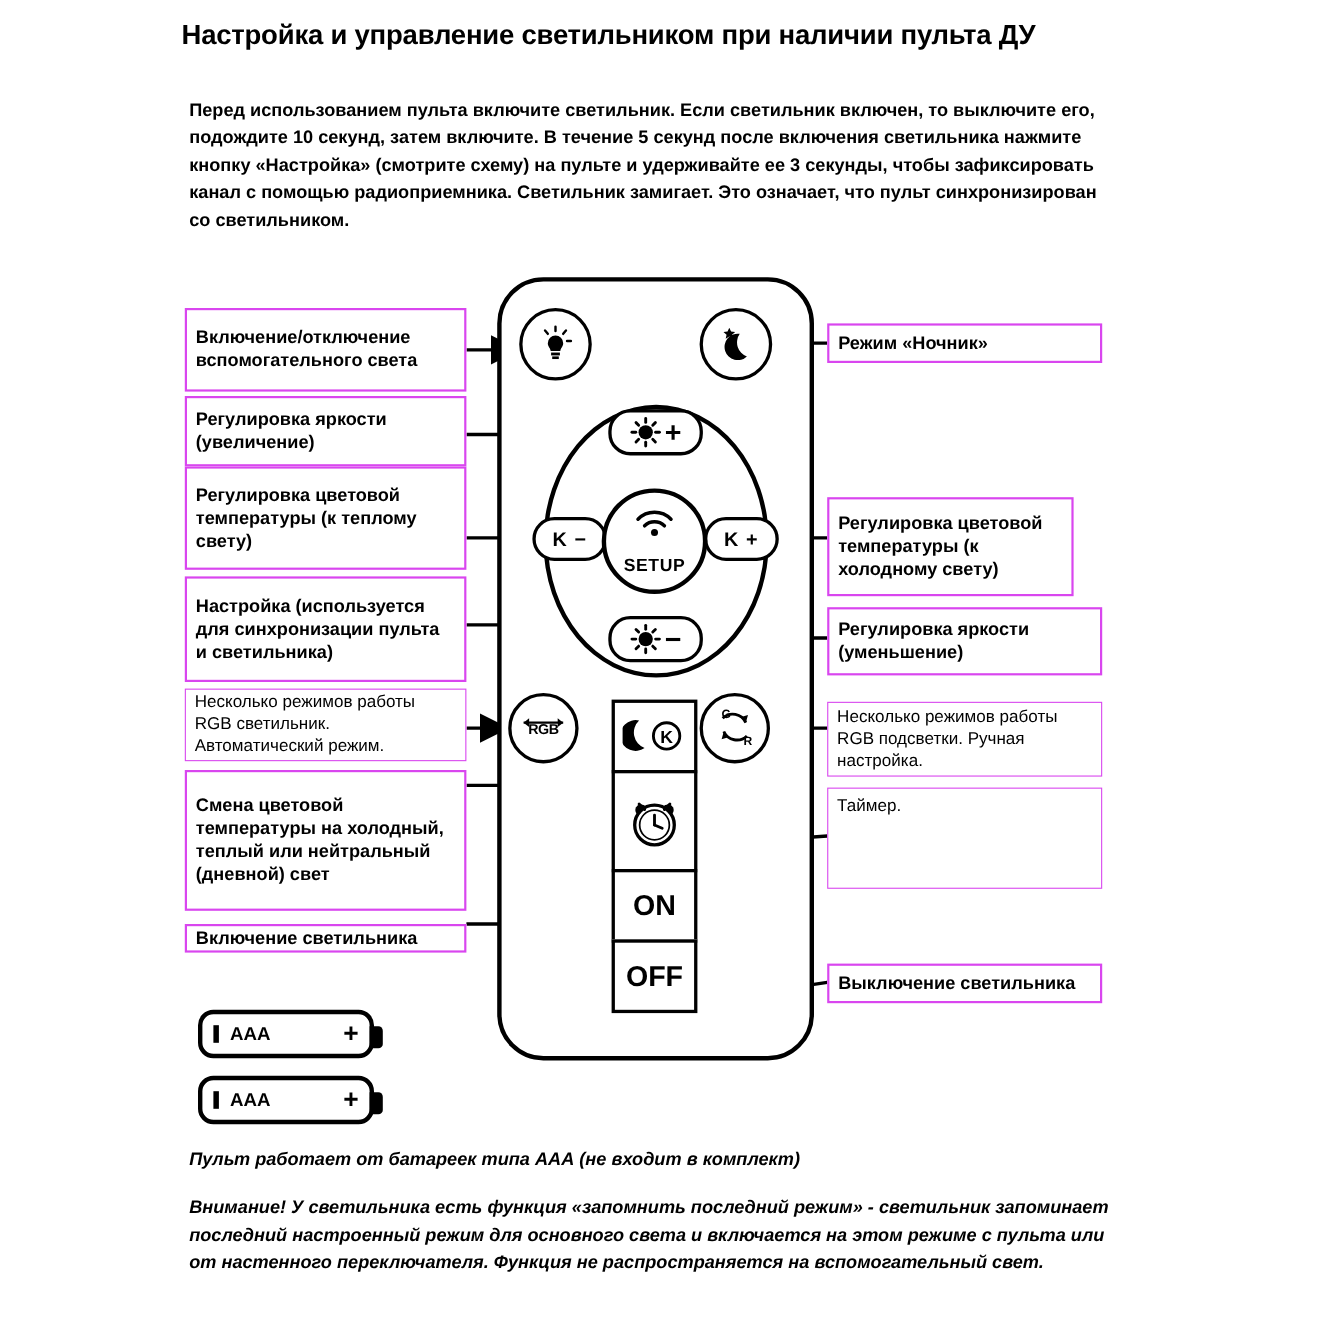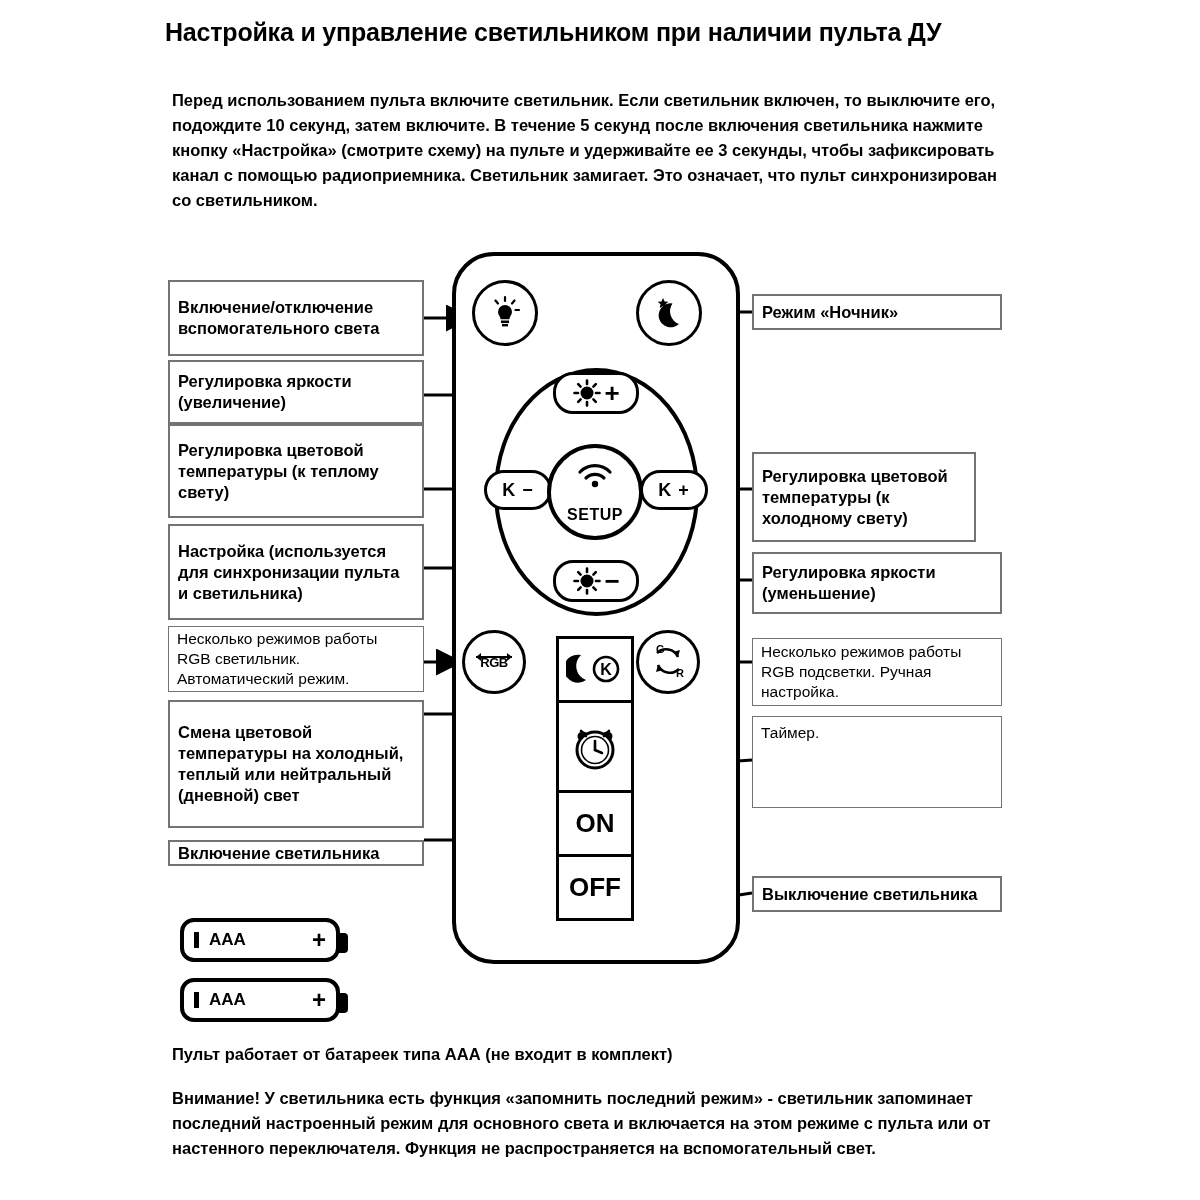--- a/index.html
+++ b/index.html
@@ -3,24 +3,24 @@
 <meta charset="utf-8">
 <style>
   html,body{margin:0;padding:0;background:#ffffff;}
   body{width:1200px;height:1200px;position:relative;font-family:"Liberation Sans",sans-serif;color:#000;overflow:hidden;}
   .page{position:absolute;inset:0;padding-left:32px;}
 
   .title{position:absolute;left:165px;top:18px;width:900px;font-size:25px;font-weight:bold;letter-spacing:-0.2px;}
 
   .intro{position:absolute;left:172px;top:88px;width:832px;font-size:16.5px;font-weight:bold;line-height:25px;}
 
-  .note-bold{position:absolute;font-size:16.5px;font-weight:bold;line-height:25px;}
-
-  
-  .box{position:absolute;border:2px solid #737373;box-sizing:border-box;display:flex;align-items:center;background:#fff;}
+  .note-bold{position:absolute;font-size:16.5px;font-weight:bold;line-height:25px;font-style:italic;}
+
+  
+  .box{position:absolute;border:2px solid #d946ef;box-sizing:border-box;display:flex;align-items:center;background:#fff;}
   .box .txt{padding:4px 8px;font-size:16.5px;font-weight:bold;line-height:21px;}
   .box.thin{border-width:1px;}
   .box.thin .txt{font-weight:normal;font-size:15.5px;line-height:20px;}
 
   
   .remote{position:absolute;left:452px;top:252px;width:288px;height:712px;border:4px solid #000;border-radius:42px;box-sizing:border-box;background:#fff;}
 
   .circle-btn{position:absolute;border:3px solid #000;border-radius:50%;box-sizing:border-box;display:flex;align-items:center;justify-content:center;background:#fff;}
 
   .dial{position:absolute;left:494px;top:368px;width:205px;height:248px;border:4px solid #000;border-radius:50%/50%;box-sizing:border-box;background:#fff;}

